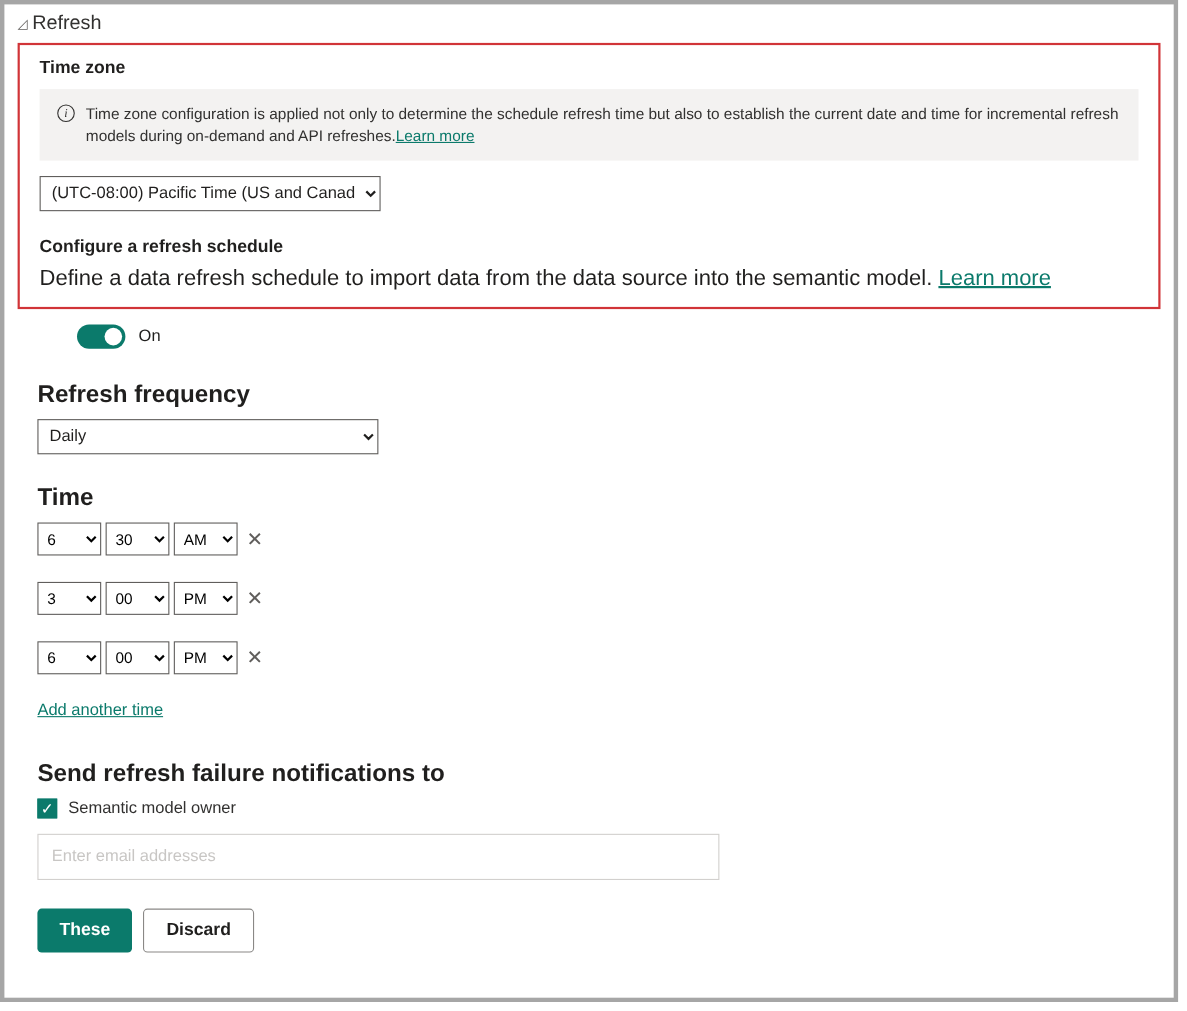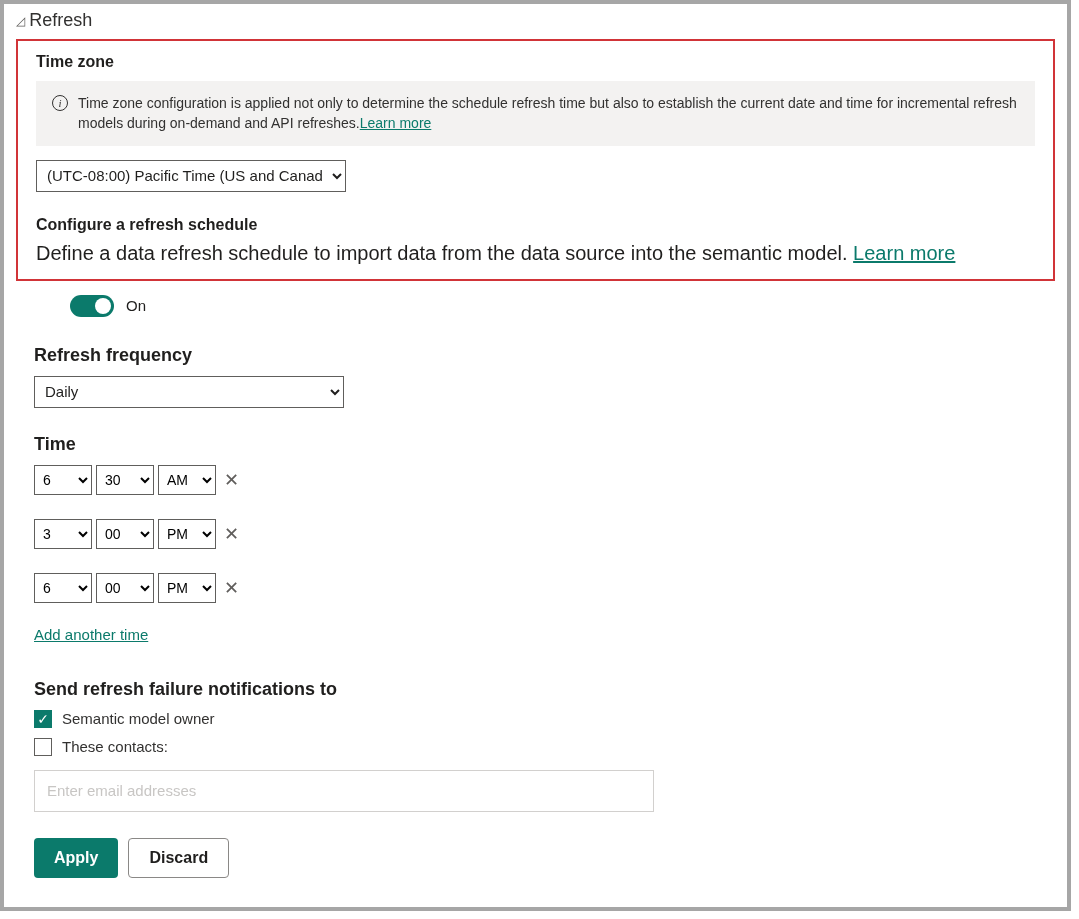--- a/index.html
+++ b/index.html
@@ -138,21 +138,21 @@
     width: 16px;
     height: 16px;
     background: #fff;
     border-radius: 50%;
   }
   .toggle-label {
     font-size: 15px;
     color: #201f1e;
   }
   .field-label {
-    font-size: 18px;
+    font-size: 22px;
     font-weight: 600;
     color: #201f1e;
     margin-bottom: 10px;
   }
   select.freq {
     width: 310px;
   }
   .time-rows {
     margin-top: 10px;
   }
@@ -330,29 +330,25 @@
       <a class="add-time">Add another time</a>
 
       <div class="notify-section">
         <div class="field-label">Send refresh failure notifications to</div>
 
         <div class="check-row">
           <div class="checkbox checked">✓</div>
           <span>Semantic model owner</span>
         </div>
 
-        <div class="check-row">
-          <div class="checkbox"></div>
-          <span>These contacts:</span>
-        </div>
 
         <input class="email-input" type="text" placeholder="Enter email addresses" style="">
       </div>
 
       <div class="button-row">
-        <button class="btn btn-primary">Apply</button>
+        <button class="btn btn-primary">These</button>
         <button class="btn btn-secondary">Discard</button>
       </div>
 
     </div>
 
   </div>
 </div>
 
 </body></html>

